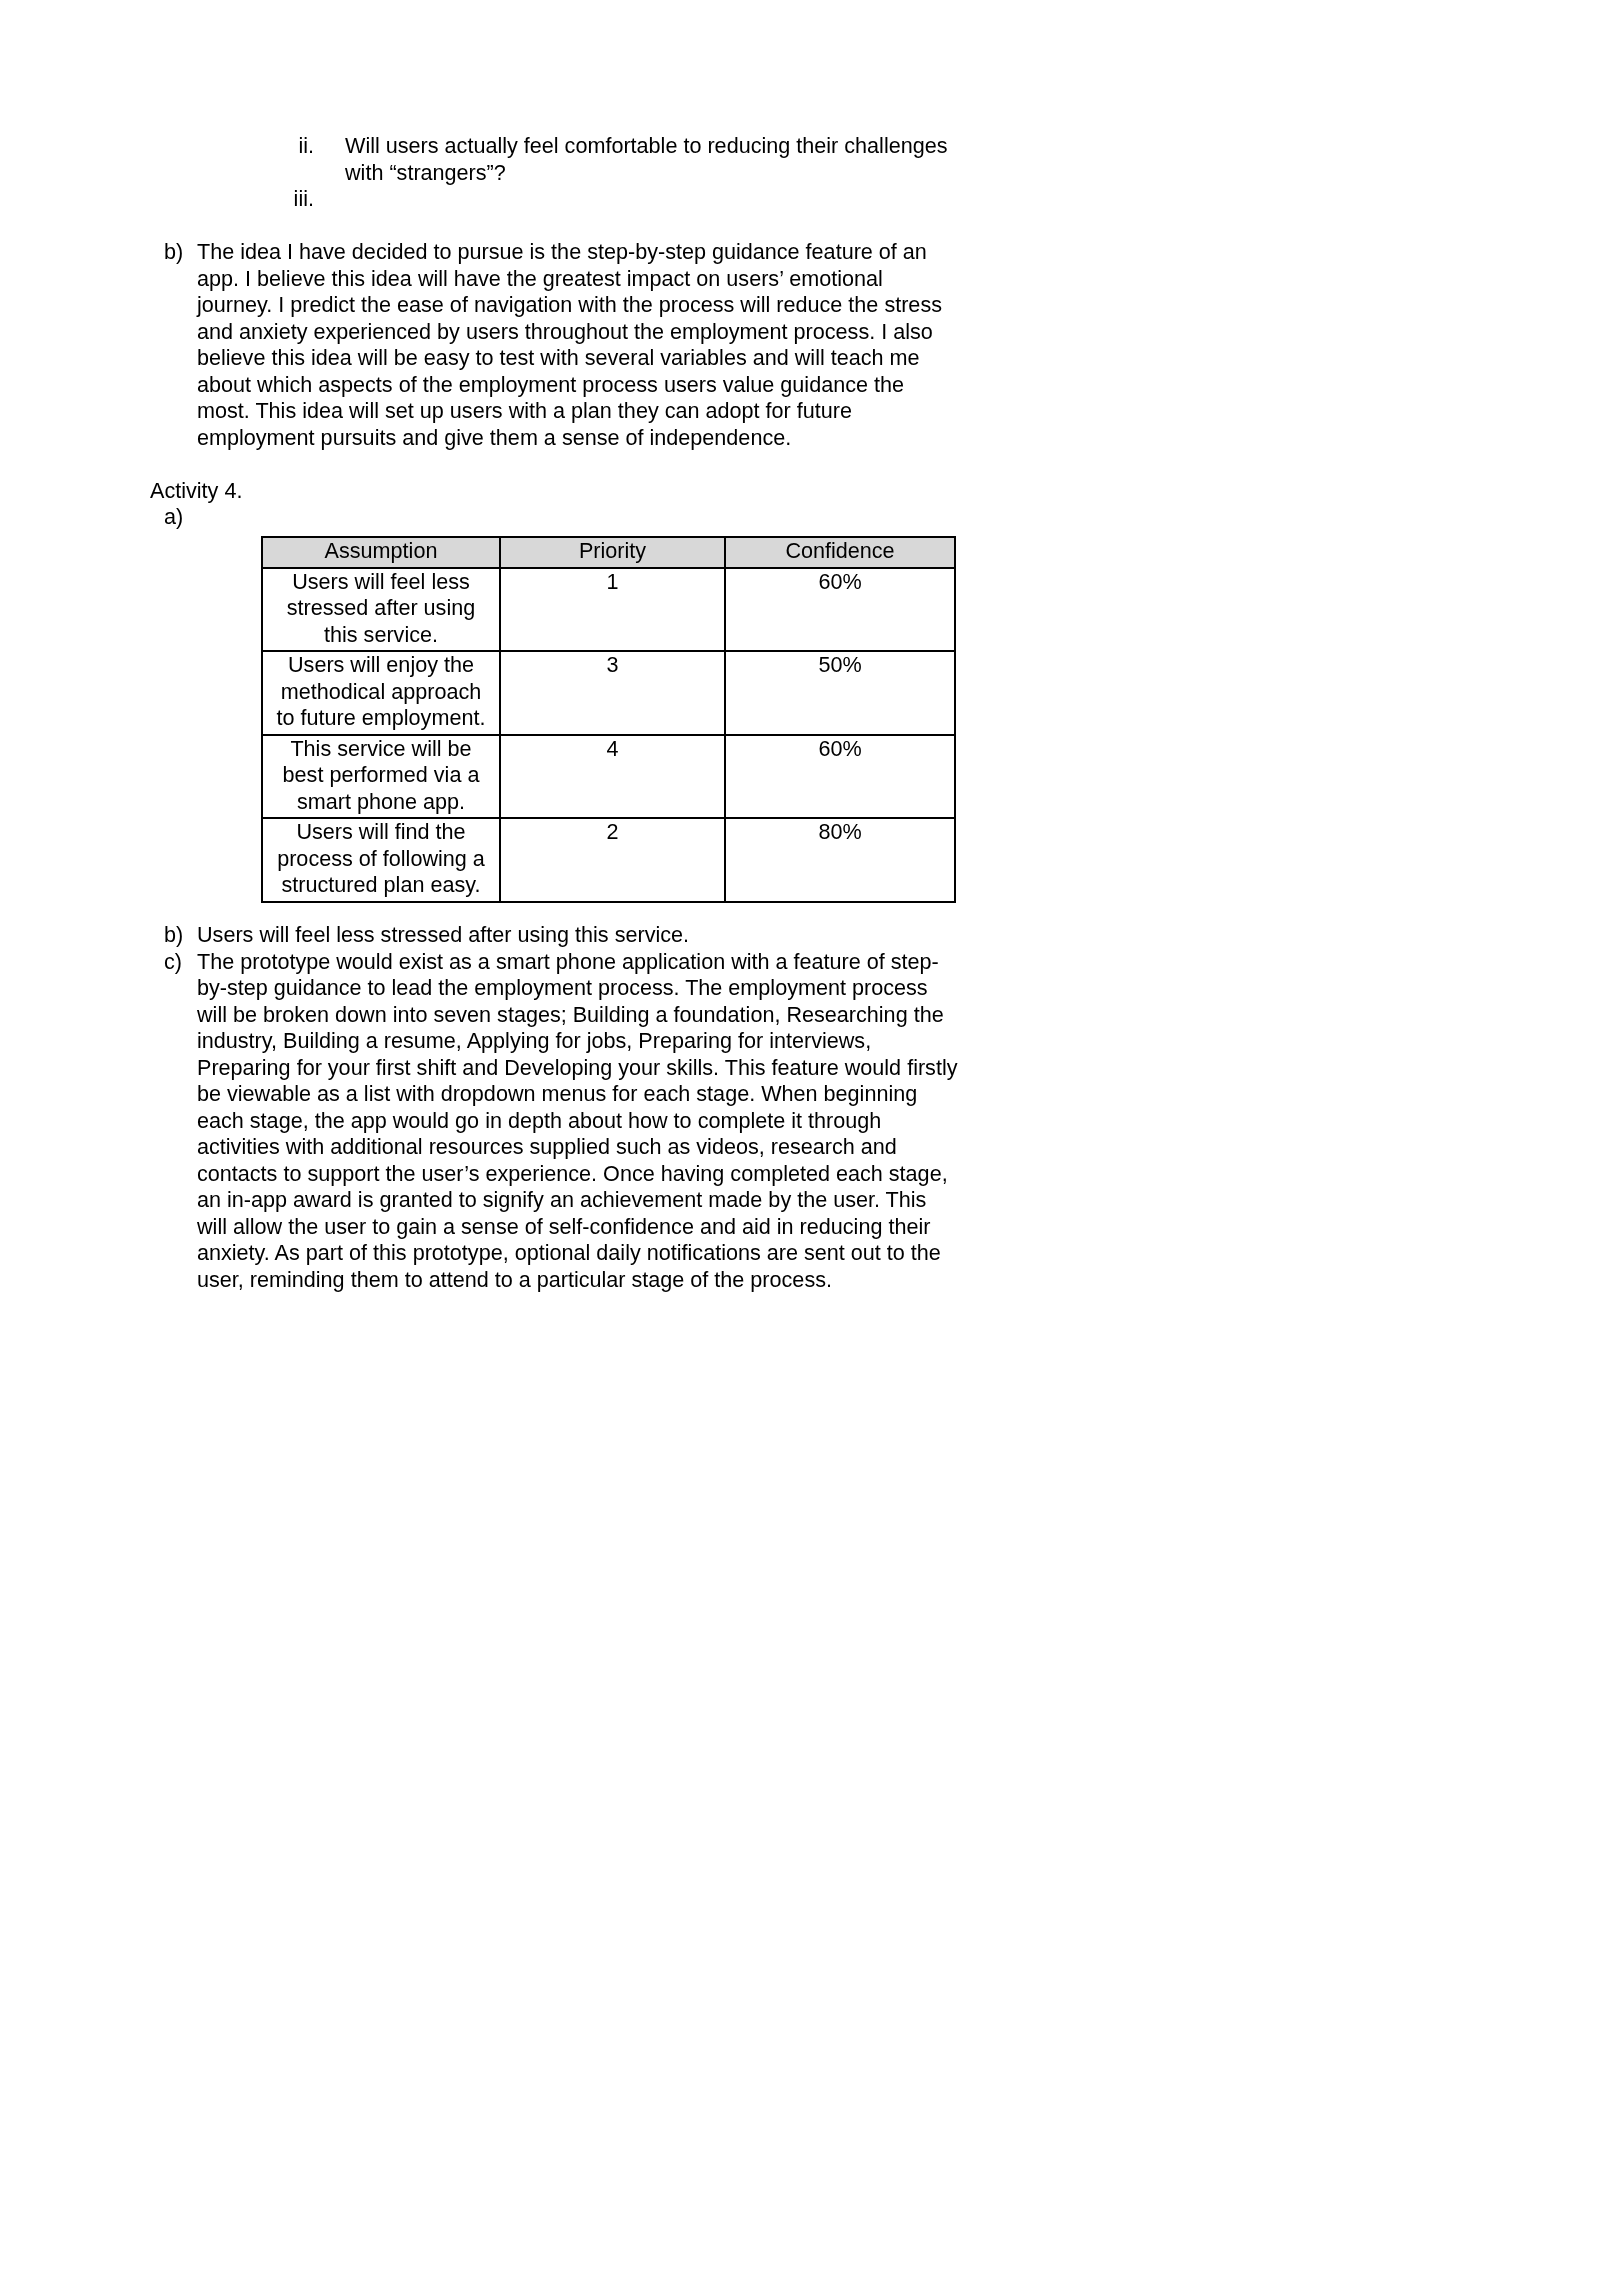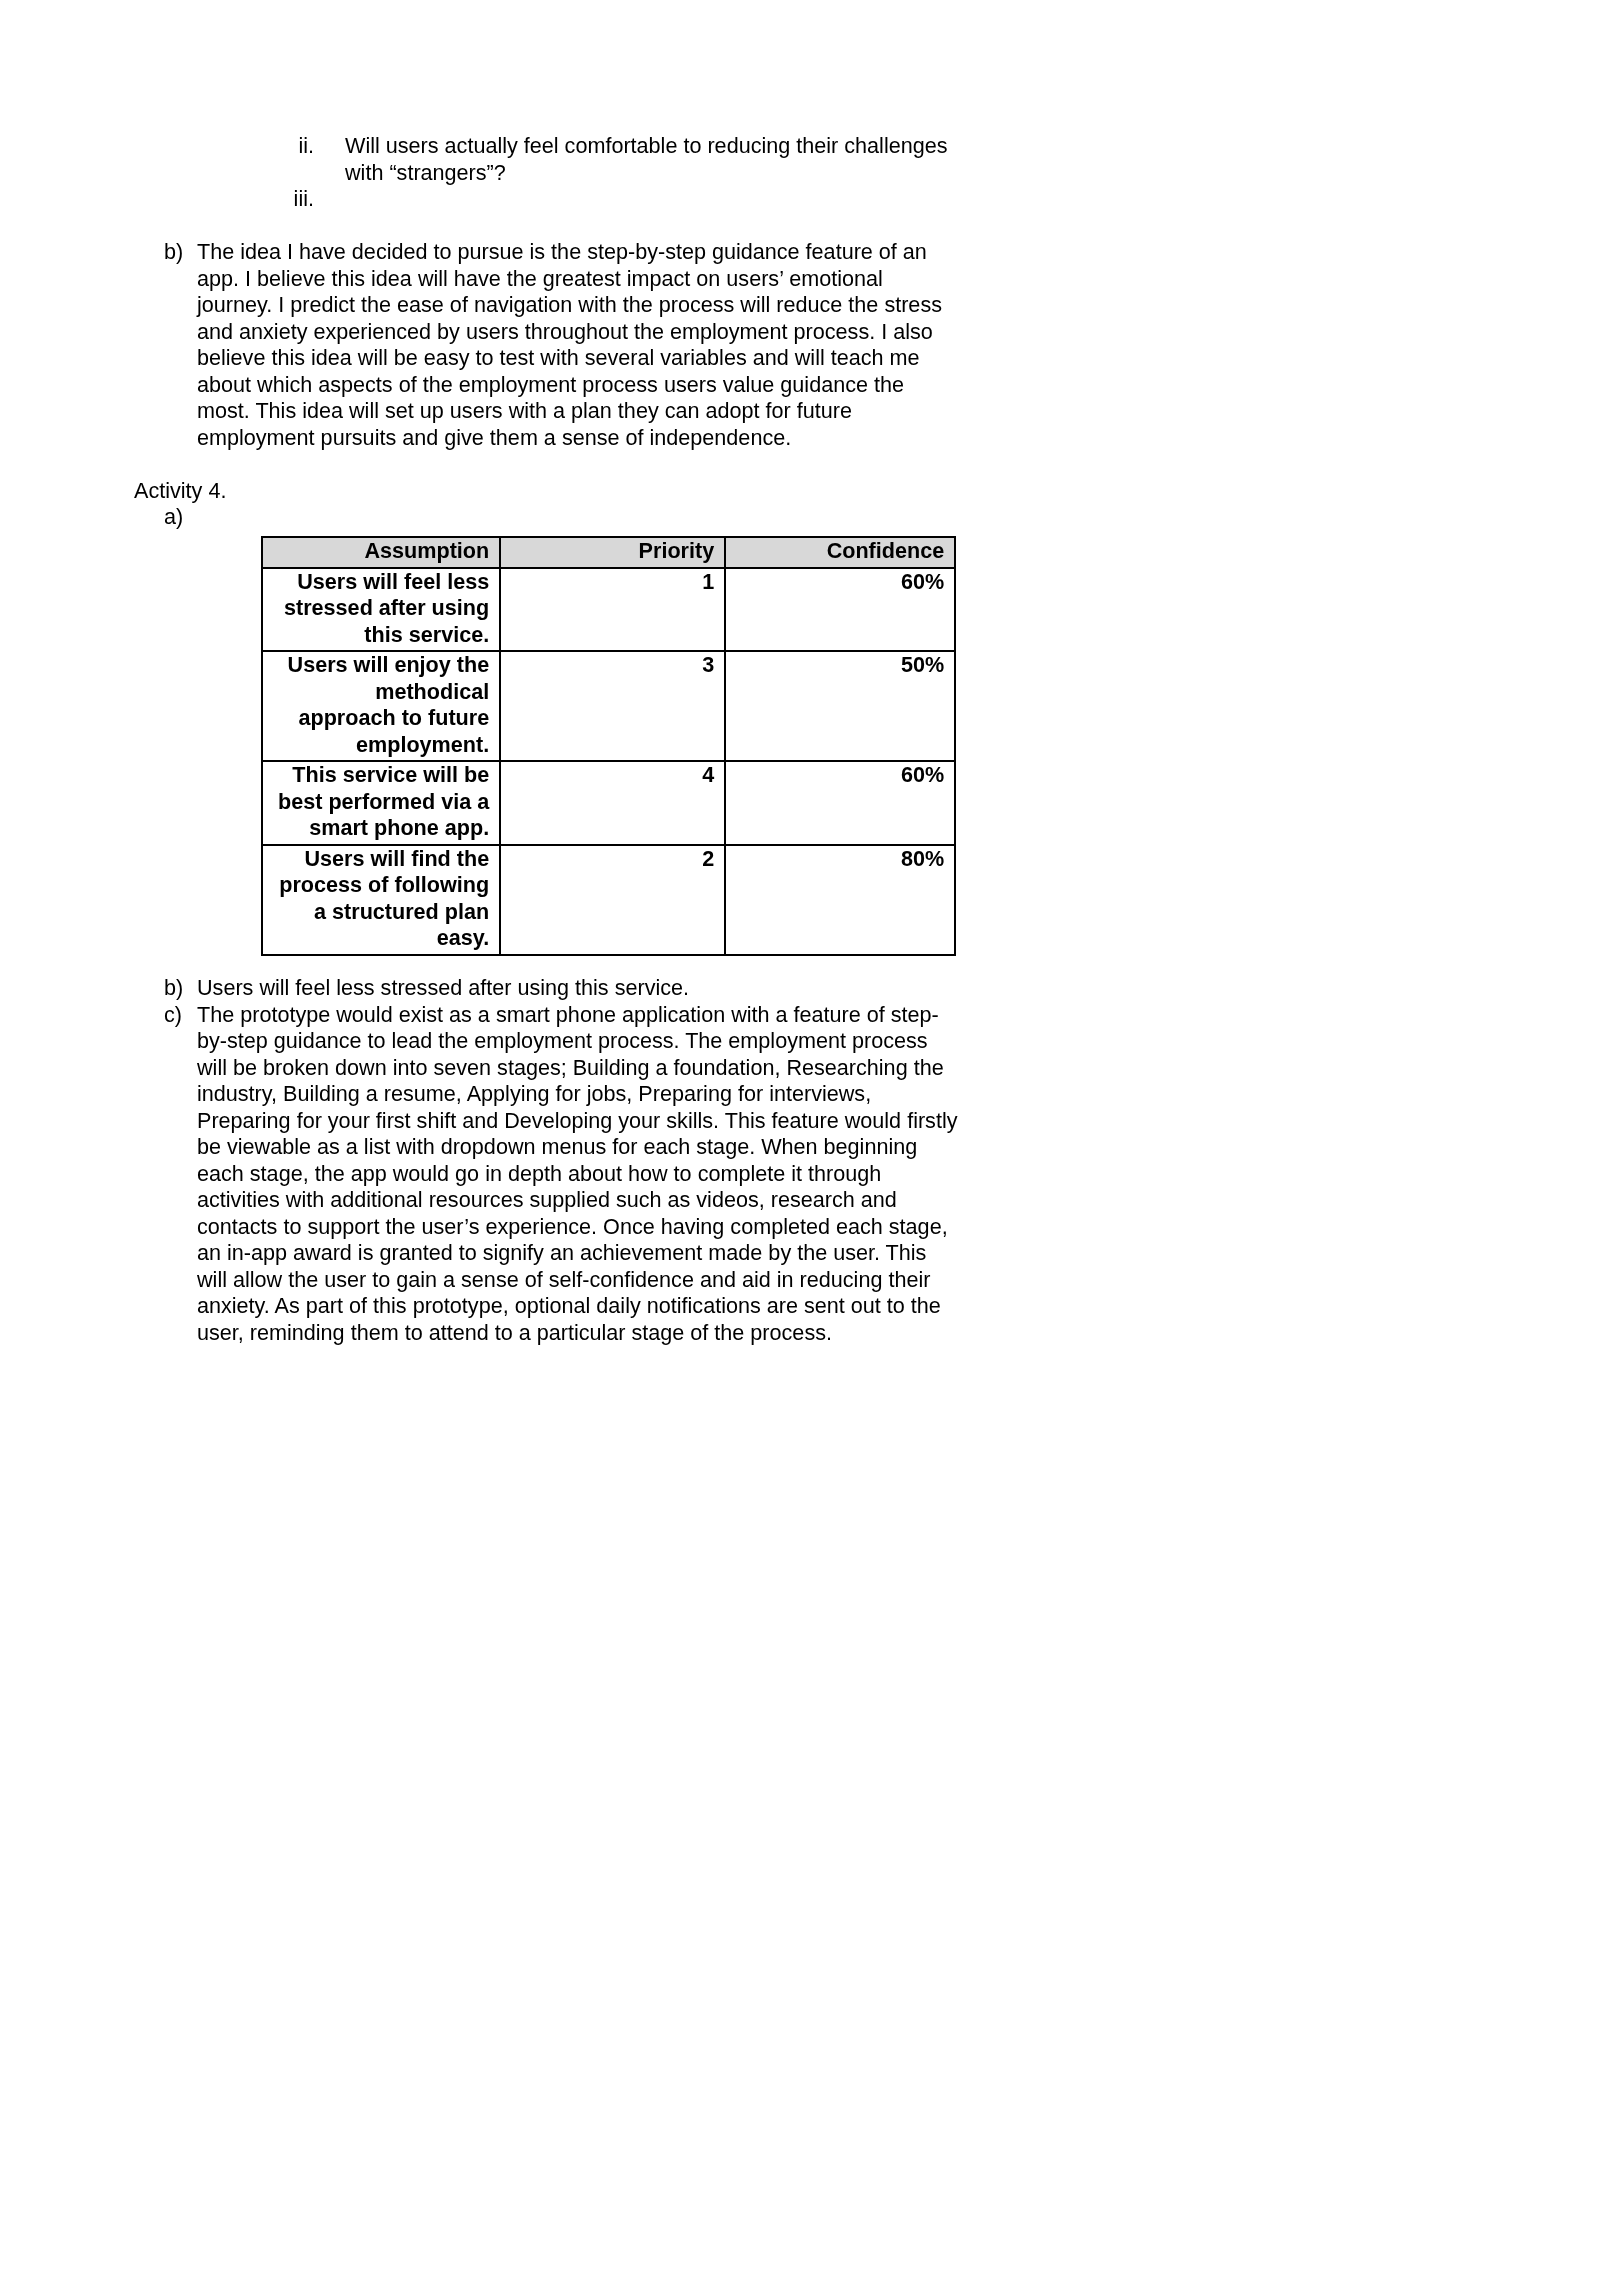--- a/index.html
+++ b/index.html
@@ -19,38 +19,38 @@
   .roman-item { display: flex; margin-left: 118px; }
   .roman-marker { flex: 0 0 62px; text-align: right; }
   .roman-text { margin-left: 31px; width: 603px; }
 
   .blank { height: 26.5px; }
 
   .letter-item { display: flex; margin-left: 30px; }
   .letter-marker { flex: 0 0 33px; }
   .letter-text { width: 763px; }
 
-  .heading { margin-left: 0; }
+  .heading { margin-left: 16px; }
 
   .assumption-table {
     border-collapse: collapse;
     table-layout: fixed;
     width: 694px;
     margin-left: 127px;
     margin-top: 5.9px;
   }
   .col-assumption { width: 238px; }
   .col-priority { width: 225px; }
   .col-confidence { width: 230px; }
   .assumption-table th, .assumption-table td {
     border: 2px solid #000000;
     padding: 0 9.8px 2px 9.8px;
     vertical-align: top;
-    text-align: right;
-    font-weight: 700;
+    text-align: center;
+    font-weight: 400;
     margin-left: 16px;
   }
   .assumption-table th { background: #d8d8d8; }
   .cell-priority { text-align: center; vertical-align: middle; }
   .cell-priority.vtop { vertical-align: top; }
   .cell-confidence { text-align: center; vertical-align: top; }
 
   .after-table { margin-top: 19.6px; }
 </style>
 </head>

